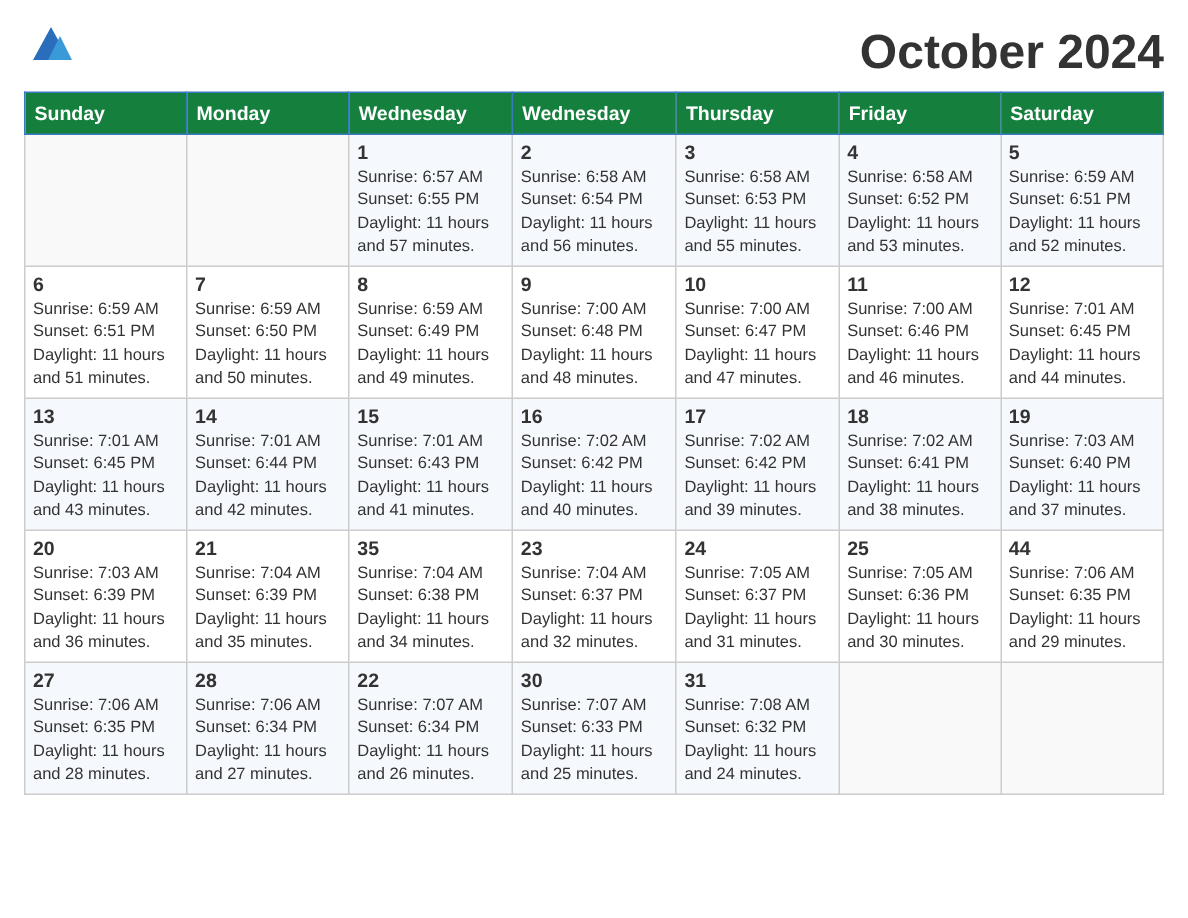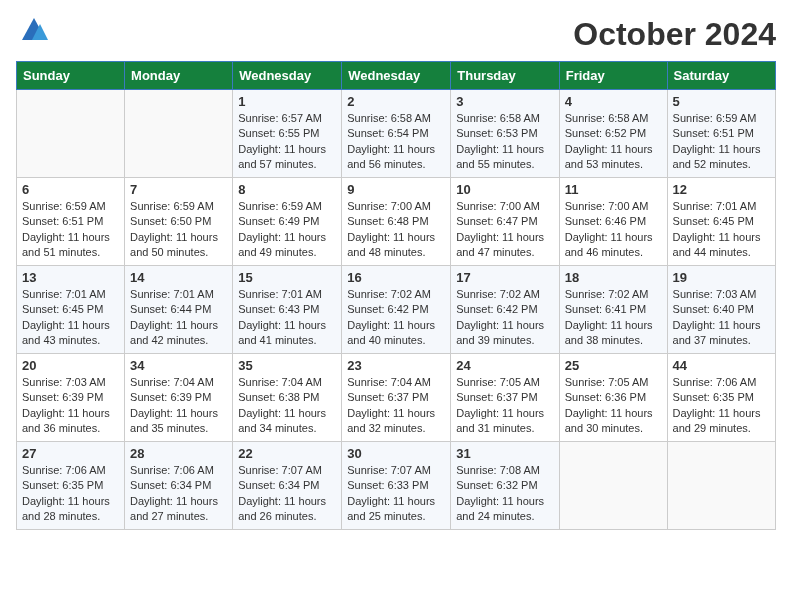--- a/index.html
+++ b/index.html
@@ -208,21 +208,21 @@
           <span class="day-num">19</span>
           <div class="day-info">Sunrise: 7:03 AM<br>Sunset: 6:40 PM<br>Daylight: 11 hours and 37 minutes.</div>
         </td>
       </tr>
       <tr>
         <td>
           <span class="day-num">20</span>
           <div class="day-info">Sunrise: 7:03 AM<br>Sunset: 6:39 PM<br>Daylight: 11 hours and 36 minutes.</div>
         </td>
         <td>
-          <span class="day-num">34</span>
+          <span class="day-num">21</span>
           <div class="day-info">Sunrise: 7:04 AM<br>Sunset: 6:39 PM<br>Daylight: 11 hours and 35 minutes.</div>
         </td>
         <td>
           <span class="day-num">35</span>
           <div class="day-info">Sunrise: 7:04 AM<br>Sunset: 6:38 PM<br>Daylight: 11 hours and 34 minutes.</div>
         </td>
         <td>
           <span class="day-num">23</span>
           <div class="day-info">Sunrise: 7:04 AM<br>Sunset: 6:37 PM<br>Daylight: 11 hours and 32 minutes.</div>
         </td>

